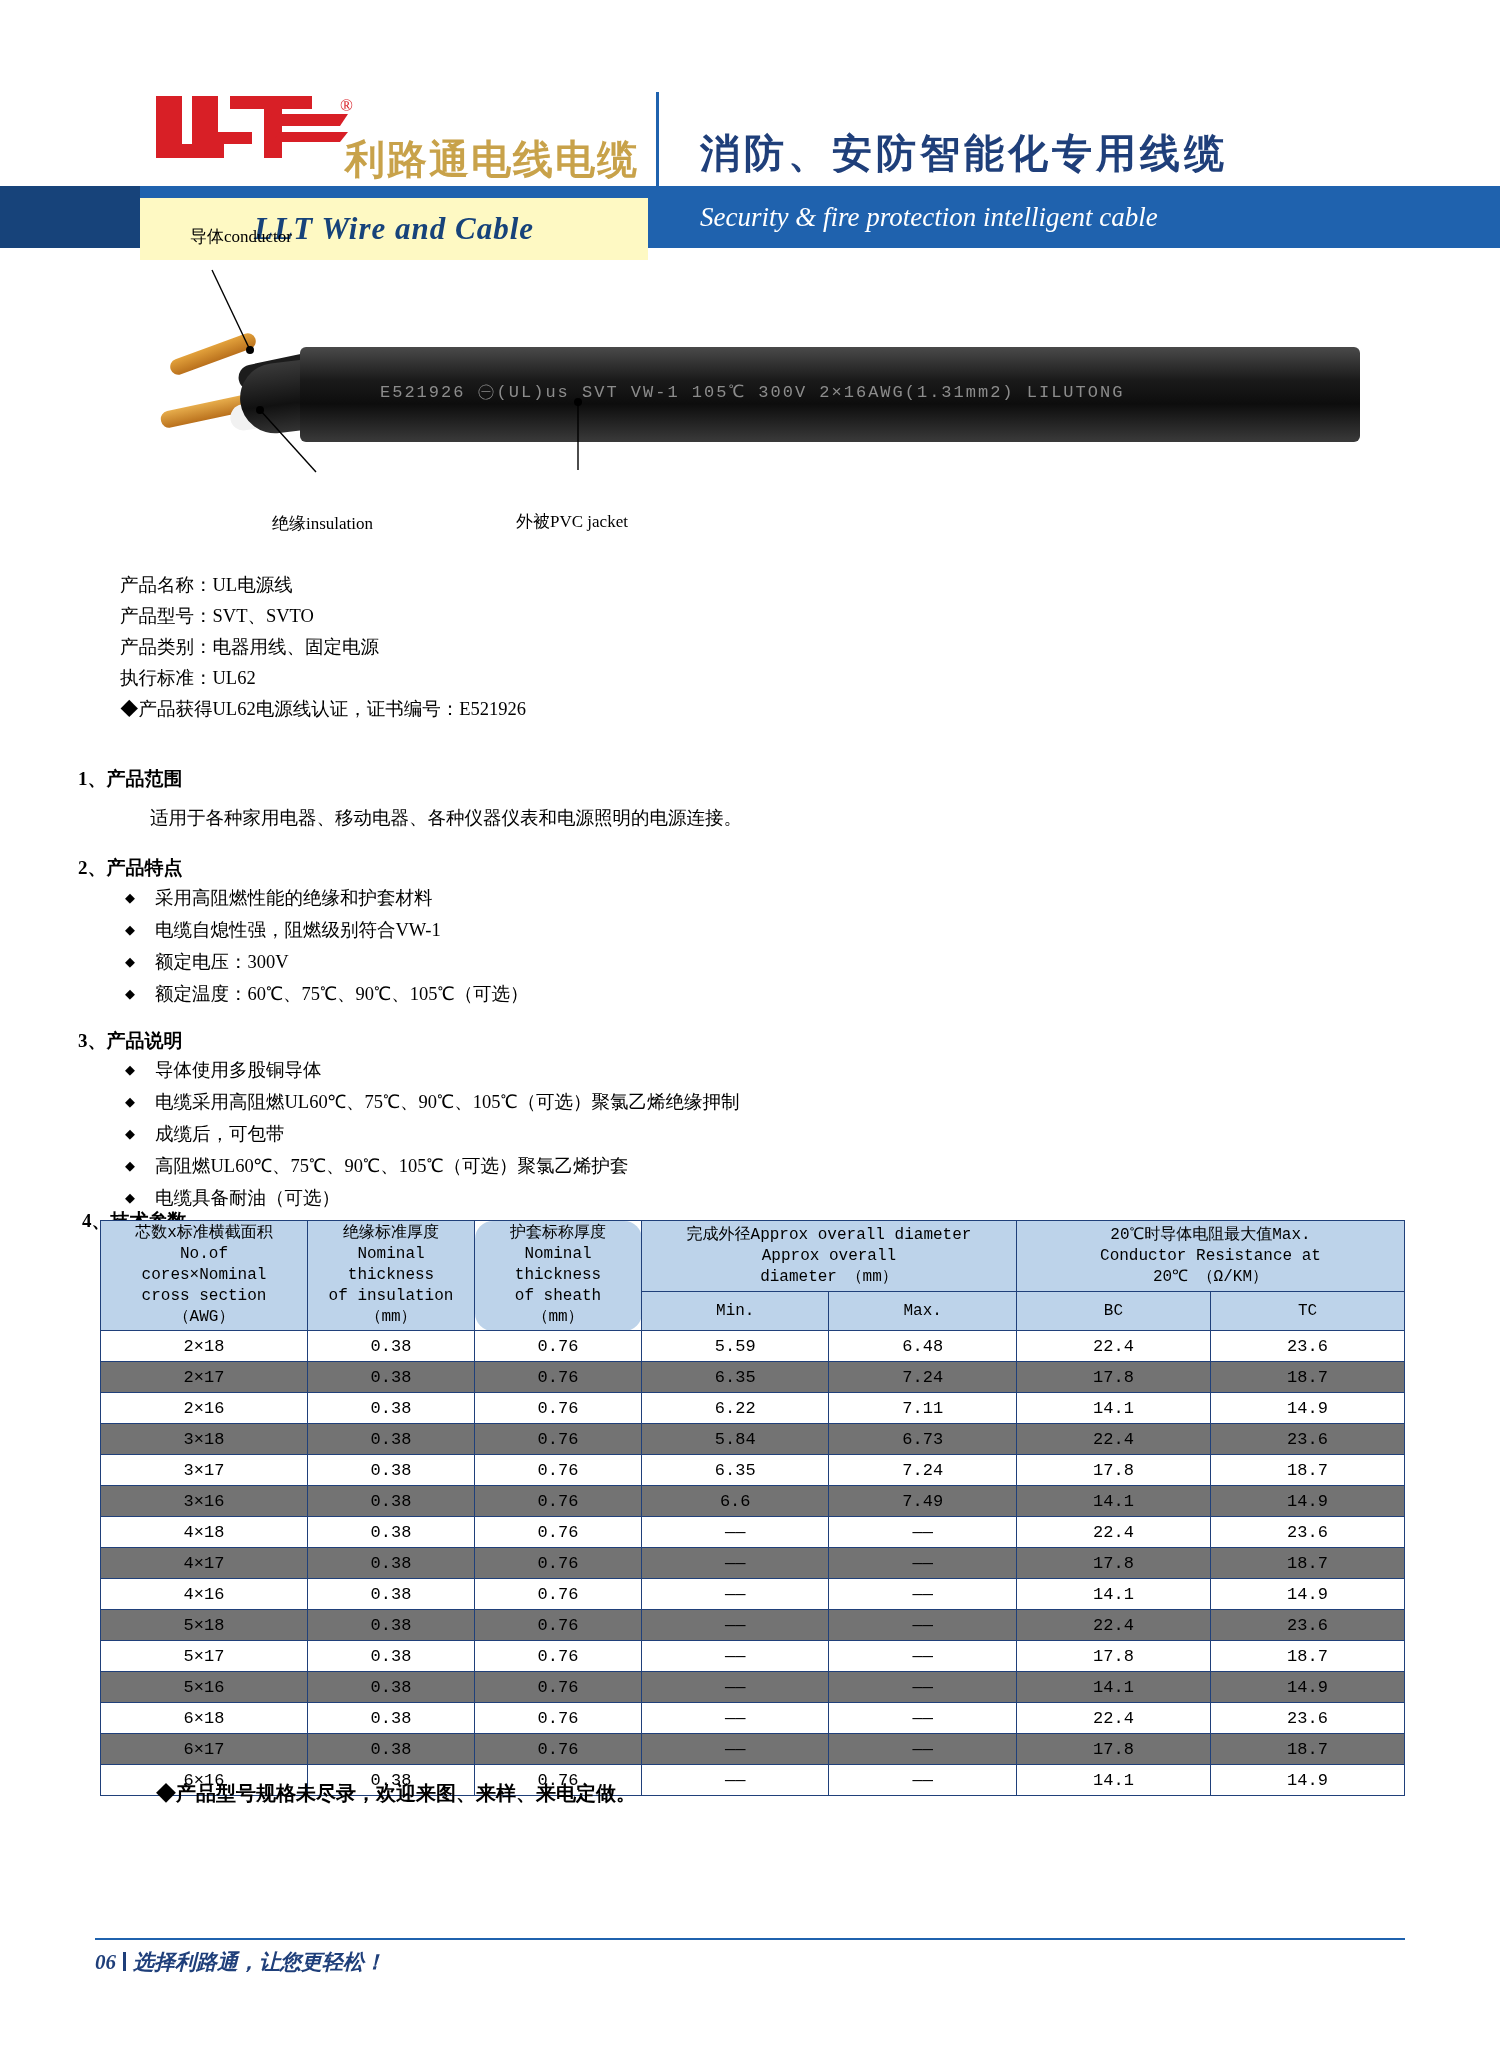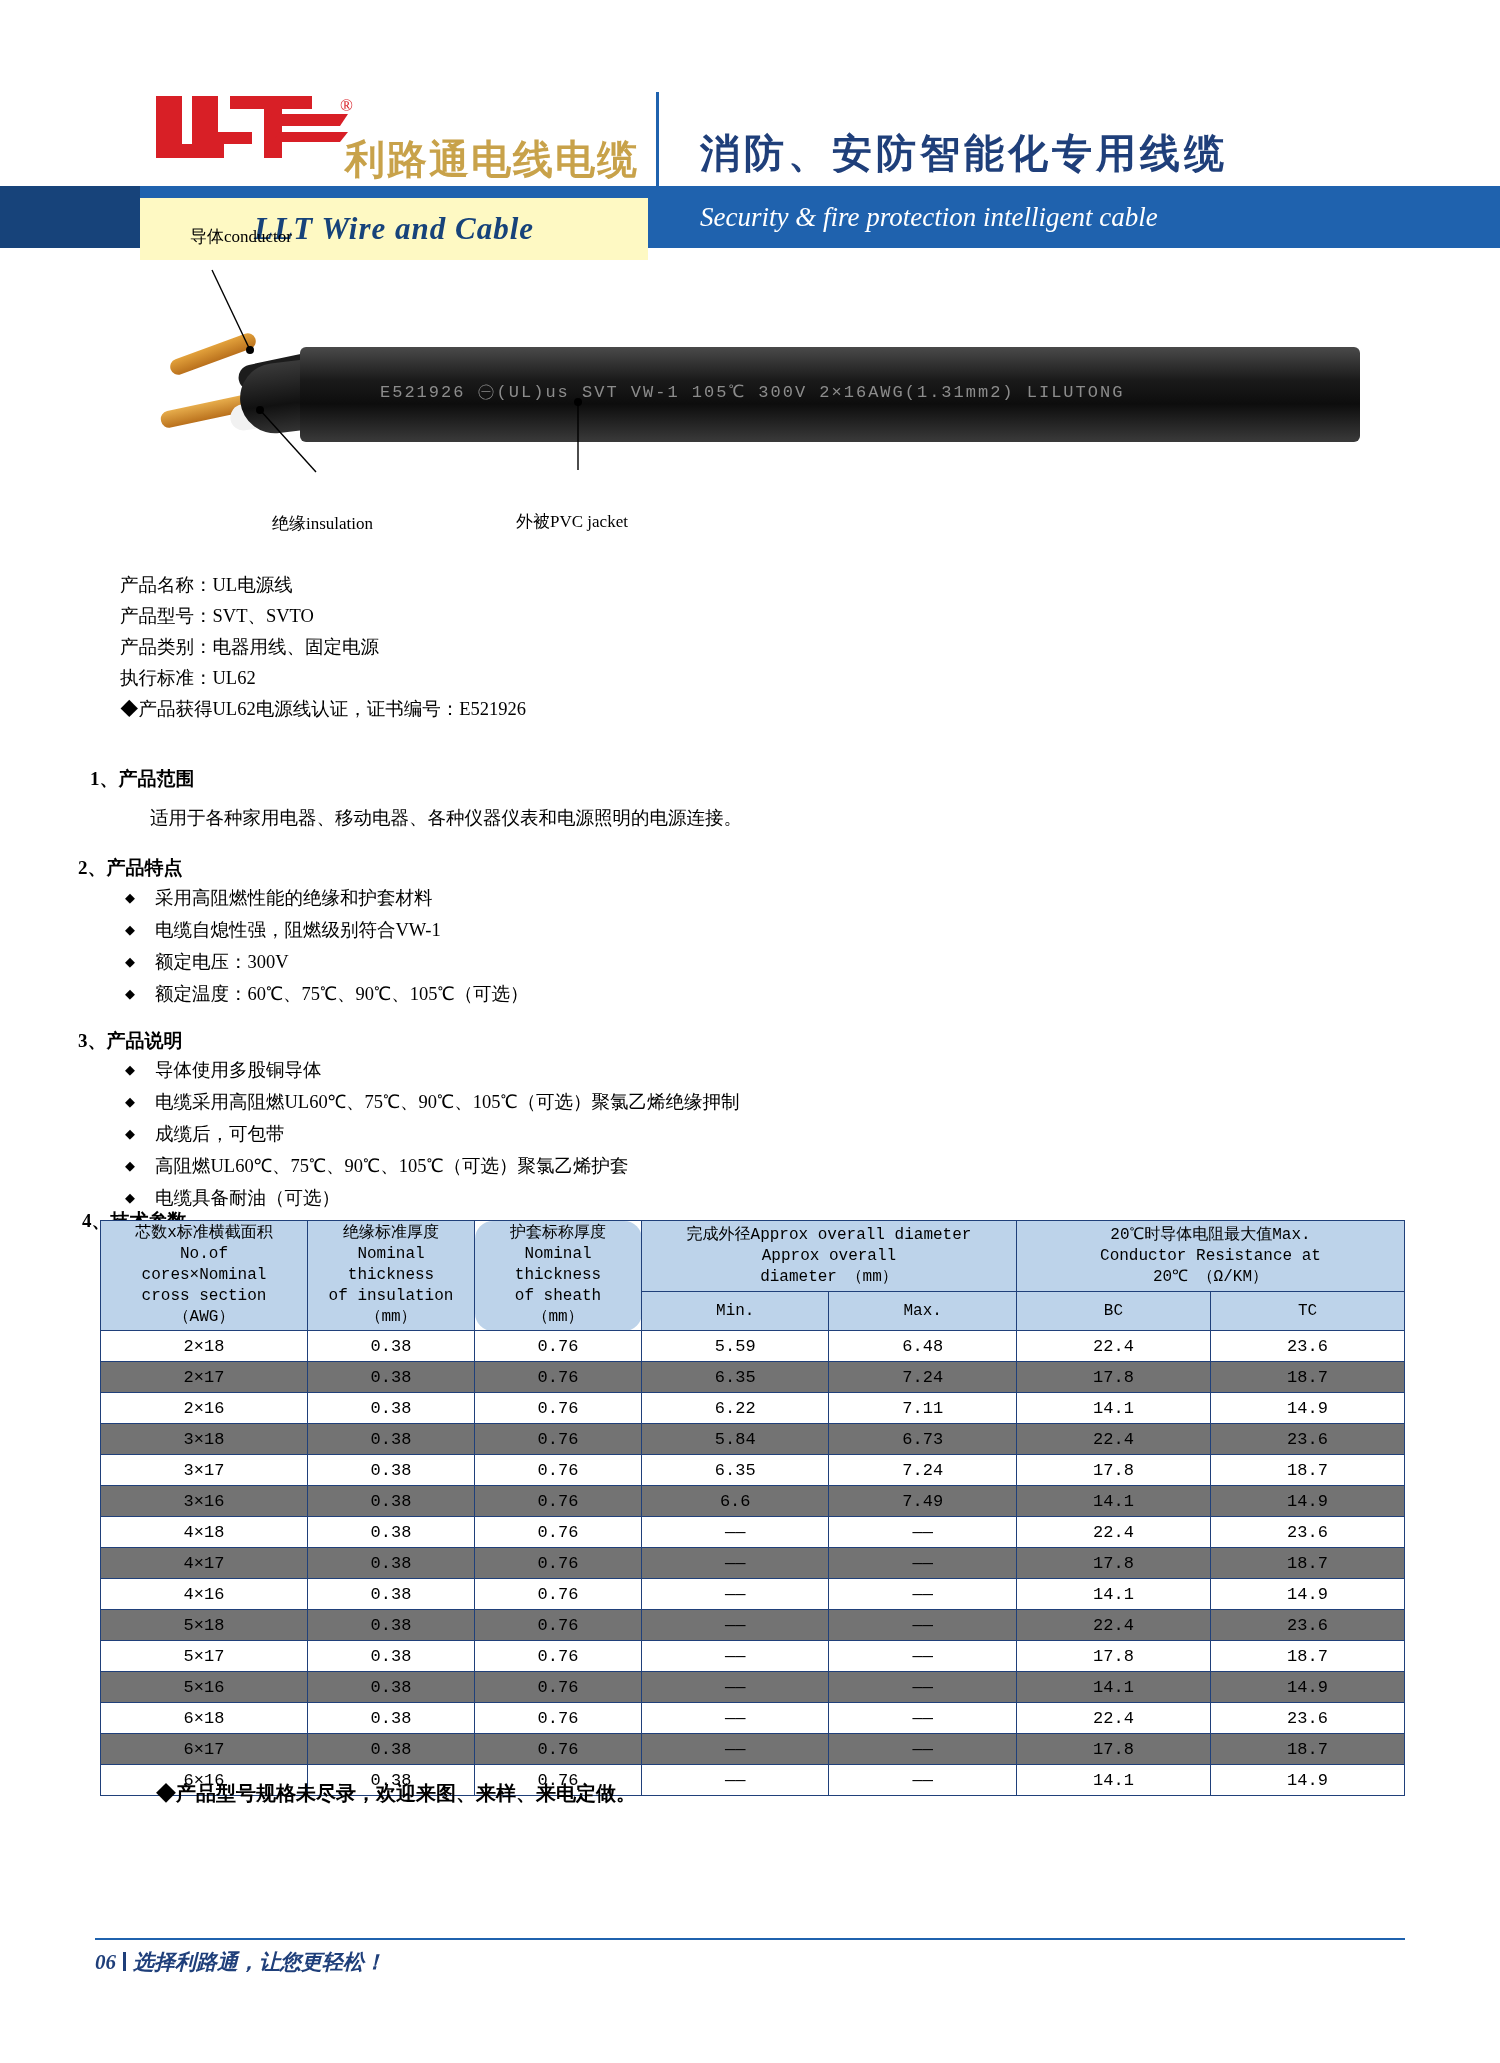--- a/index.html
+++ b/index.html
@@ -217,21 +217,21 @@
 </div>
 
 <div class="spec-block">
   <div>产品名称：UL电源线</div>
   <div>产品型号：SVT、SVTO</div>
   <div>产品类别：电器用线、固定电源</div>
   <div>执行标准：UL62</div>
   <div>◆产品获得UL62电源线认证，证书编号：E521926</div>
 </div>
 
-<div class="sec sec-title" style="left:78px;top:766px;margin-left:12px;">
+<div class="sec sec-title" style="left:78px;top:766px;">
   <span>1、</span><span>产品范围</span>
 </div>
 <div class="sec" style="left:150px;top:805px;font-size:18.5px;">适用于各种家用电器、移动电器、各种仪器仪表和电源照明的电源连接。</div>
 
 <div class="sec sec-title" style="left:78px;top:855px;">
   <span>2、</span><span>产品特点</span>
 </div>
 <ul class="bullet-list" style="position:absolute;left:125px;top:882px;">
   <li>采用高阻燃性能的绝缘和护套材料</li>
   <li>电缆自熄性强，阻燃级别符合VW-1</li>

